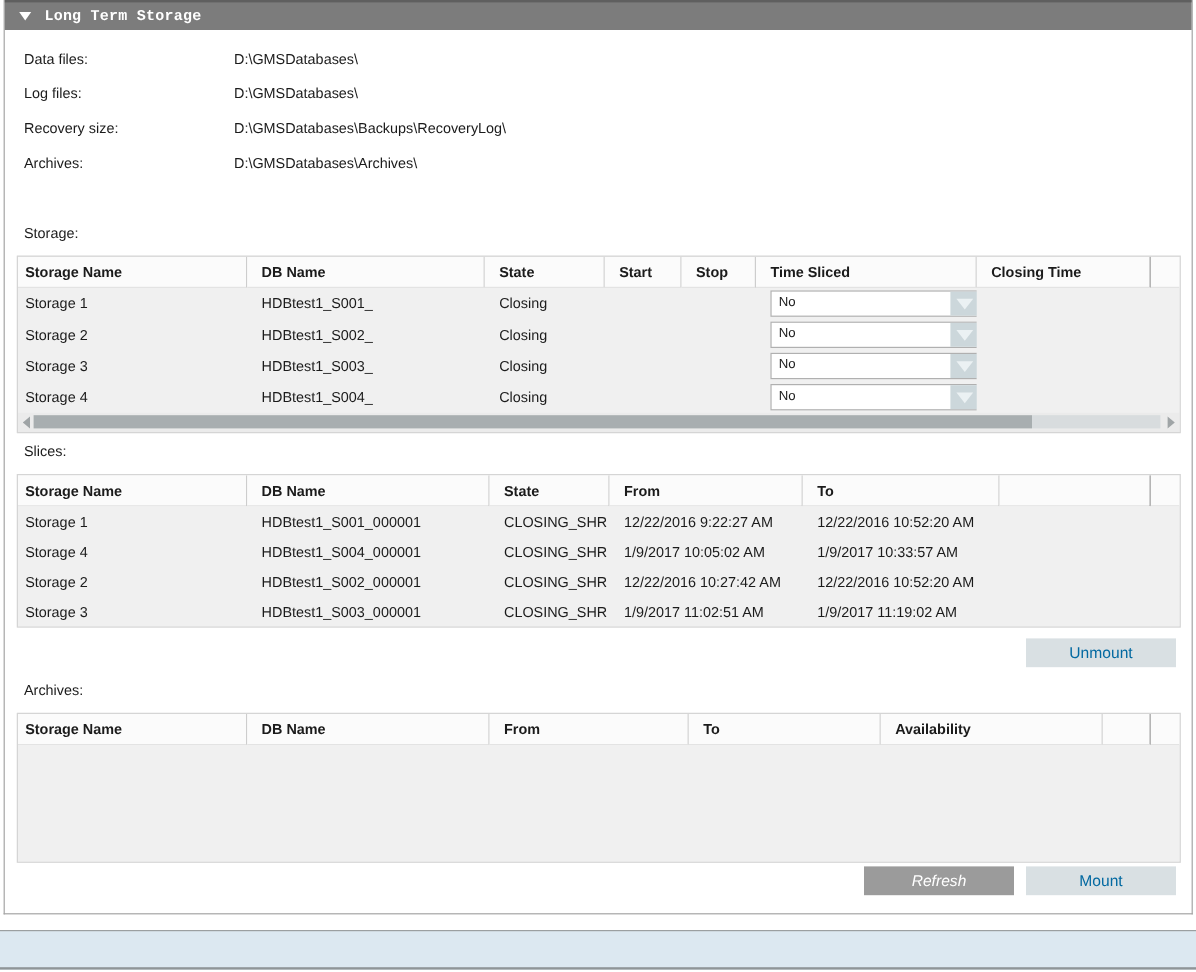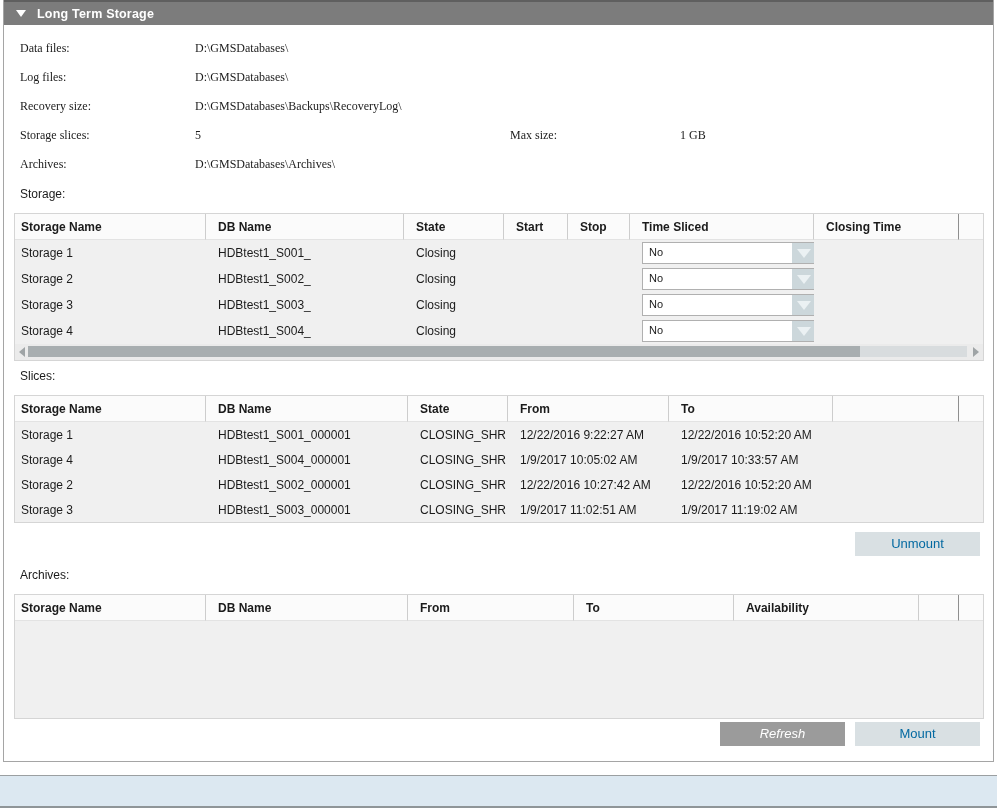--- a/index.html
+++ b/index.html
@@ -9,24 +9,24 @@
 
   
   .panel { position:absolute; left:3px; top:0; width:991px; height:762px;
            background:#fff; border:1px solid #a5a5a5; border-top:none; }
   .panel-header { position:absolute; left:0; top:0; width:100%; height:25px;
                   background:#7c7c7c; border-top:2px solid #5f5f5f;
                   display:flex; align-items:center; cursor:pointer; }
   .caret { width:0; height:0; margin-left:12px;
            border-left:5px solid transparent; border-right:5px solid transparent;
            border-top:7px solid #ffffff; }
-  .ptitle { color:#ffffff; font-size:12.5px; font-weight:bold; margin-left:11px; letter-spacing:.2px; }
-
-  
-  .fields { position:absolute; left:16px; top:34px; width:960px;font-family:Liberation Serif, serif; }
+  .ptitle { color:#ffffff; font-size:12.5px; font-weight:bold; margin-left:11px; letter-spacing:.2px;font-family:Liberation Mono, monospace; }
+
+  
+  .fields { position:absolute; left:16px; top:34px; width:960px; }
   .frow { height:29px; display:flex; align-items:center; font-size:12px; }
   .flabel { width:175px; flex:none; }
   .fvalue { flex:none; }
   .w315 { width:315px; }
   .w170 { width:170px; }
 
   
   .seclabel { position:absolute; left:16px; font-size:12px; }
 
   
@@ -98,26 +98,20 @@
       </div>
       <div class="frow">
         <span class="flabel">Log files:</span>
         <span class="fvalue">D:\GMSDatabases\</span>
       </div>
       <div class="frow">
         <span class="flabel">Recovery size:</span>
         <span class="fvalue">D:\GMSDatabases\Backups\RecoveryLog\</span>
       </div>
       <div class="frow">
-        <span class="flabel">Storage slices:</span>
-        <span class="fvalue w315">5</span>
-        <span class="flabel w170">Max size:</span>
-        <span class="fvalue">1 GB</span>
-      </div>
-      <div class="frow">
         <span class="flabel">Archives:</span>
         <span class="fvalue">D:\GMSDatabases\Archives\</span>
       </div>
     </div>
 
     <div class="seclabel" style="top:187px">Storage:</div>
     <div class="twrap" style="top:213px">
       <table class="grid storage">
         <colgroup>
           <col style="width:191px">

